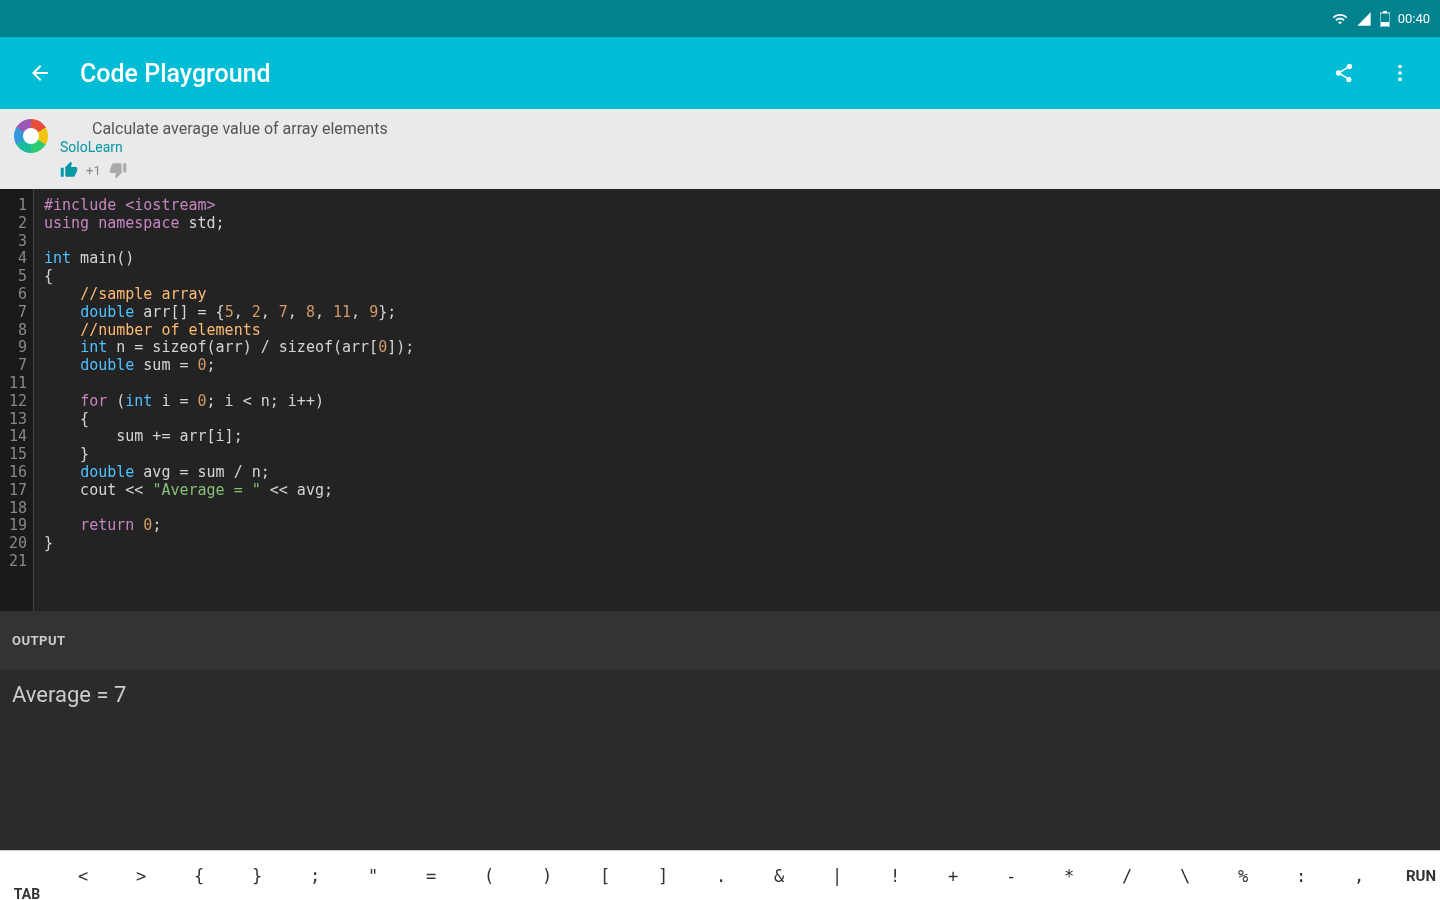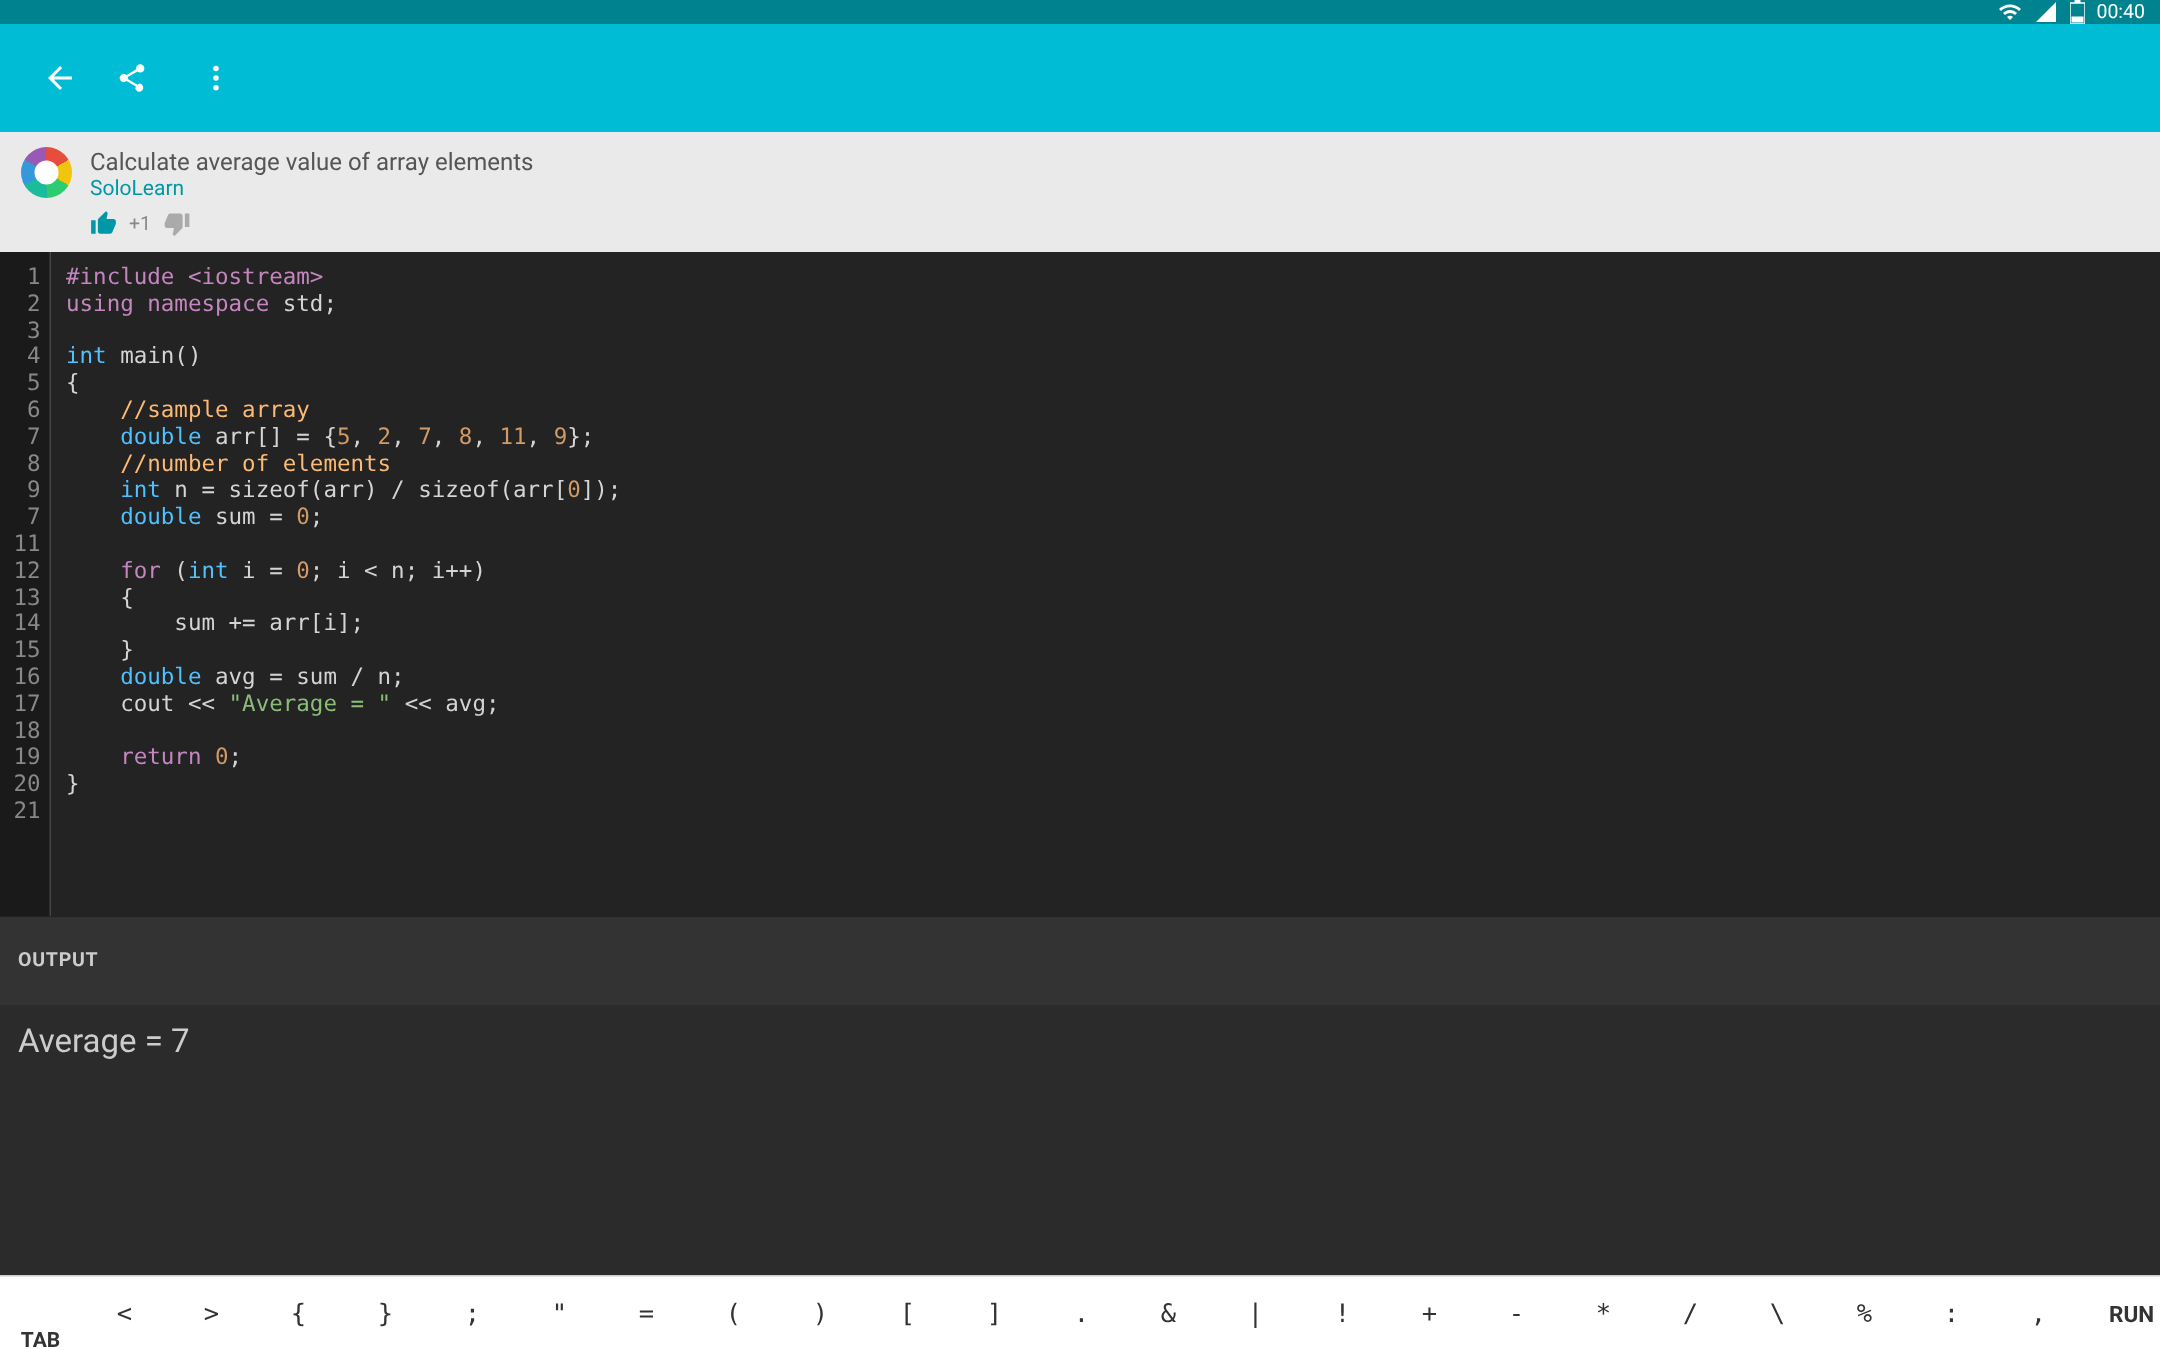--- a/index.html
+++ b/index.html
@@ -6,21 +6,21 @@
 body {
   width: 1440px;
   height: 900px;
   font-family: Roboto, Arial, sans-serif;
   display: flex;
   flex-direction: column;
   overflow: hidden;
   background: #000;
 }
 .status-bar {
-  height: 16px;
+  height: 37px;
   background: #00838f;
   display: flex;
   justify-content: flex-end;
   align-items: center;
   padding: 0 10px;
   gap: 8px;
   color: #fff;
   font-size: 13px;
 }
 .status-bar svg { fill: #fff; }
@@ -73,21 +73,21 @@
   position: relative;
 }
 .avatar::after {
   content: "";
   position: absolute;
   inset: 9px;
   background: #fff;
   border-radius: 50%;
 }
 .info-text { display: flex; flex-direction: column; }
-.code-title { font-size: 16px; color: #555; }
+.code-title { font-size: 16px; color: #555; margin-left: 32px; }
 .author { font-size: 14px; color: #0097a7; margin-top: 1px; }
 .votes { display: flex; align-items: center; gap: 8px; margin-top: 6px; }
 .thumb { width: 18px; height: 18px; cursor: pointer; }
 .vote-count { font-size: 13px; color: #888; }
 .editor {
   flex: 1;
   display: flex;
   background: #232323;
   overflow: hidden;
   font-family: "Menlo", "Consolas", monospace;
@@ -181,20 +181,21 @@
     </svg>
   <span>00:40</span>
 </div>
 
 <div class="app-bar">
   <div class="back-btn">
     <svg width="24" height="24" viewBox="0 0 24 24" fill="#fff">
         <path d="M20 11H7.83l5.59-5.59L12 4l-8 8 8 8 1.41-1.41L7.83 13H20v-2z"></path>
       </svg>
   </div>
+  <div class="app-title">Code Playground</div>
   <div class="app-actions">
     <div class="icon-btn">
       <svg width="22" height="22" viewBox="0 0 24 24" fill="#fff">
           <path d="M18 16.08c-.76 0-1.44.3-1.96.77L8.91 12.7c.05-.23.09-.46.09-.7s-.04-.47-.09-.7l7.05-4.11c.54.5 1.25.81 2.04.81 1.66 0 3-1.34 3-3s-1.34-3-3-3-3 1.34-3 3c0 .24.04.47.09.7L8.04 9.81C7.5 9.31 6.79 9 6 9c-1.66 0-3 1.34-3 3s1.34 3 3 3c.79 0 1.5-.31 2.04-.81l7.12 4.16c-.05.21-.8.43-.8.65 0 1.61 1.31 2.92 2.92 2.92 1.61 0 2.92-1.31 2.92-2.92s-1.31-2.92-2.92-2.92z"></path>
         </svg>
     </div>
     <div class="icon-btn">
       <svg width="22" height="22" viewBox="0 0 24 24" fill="#fff">
           <circle cx="12" cy="5" r="2"></circle>
           <circle cx="12" cy="12" r="2"></circle>

